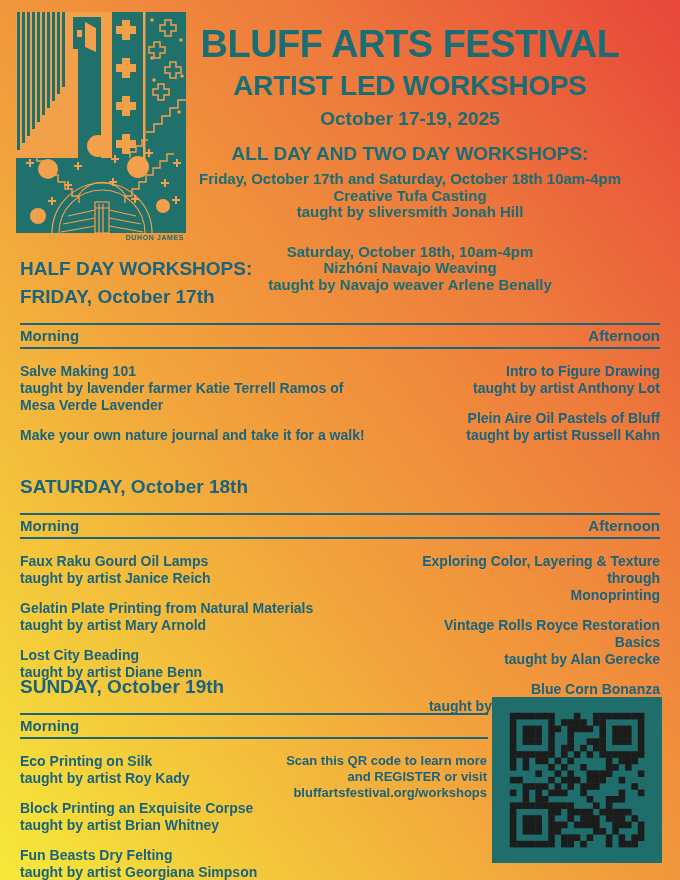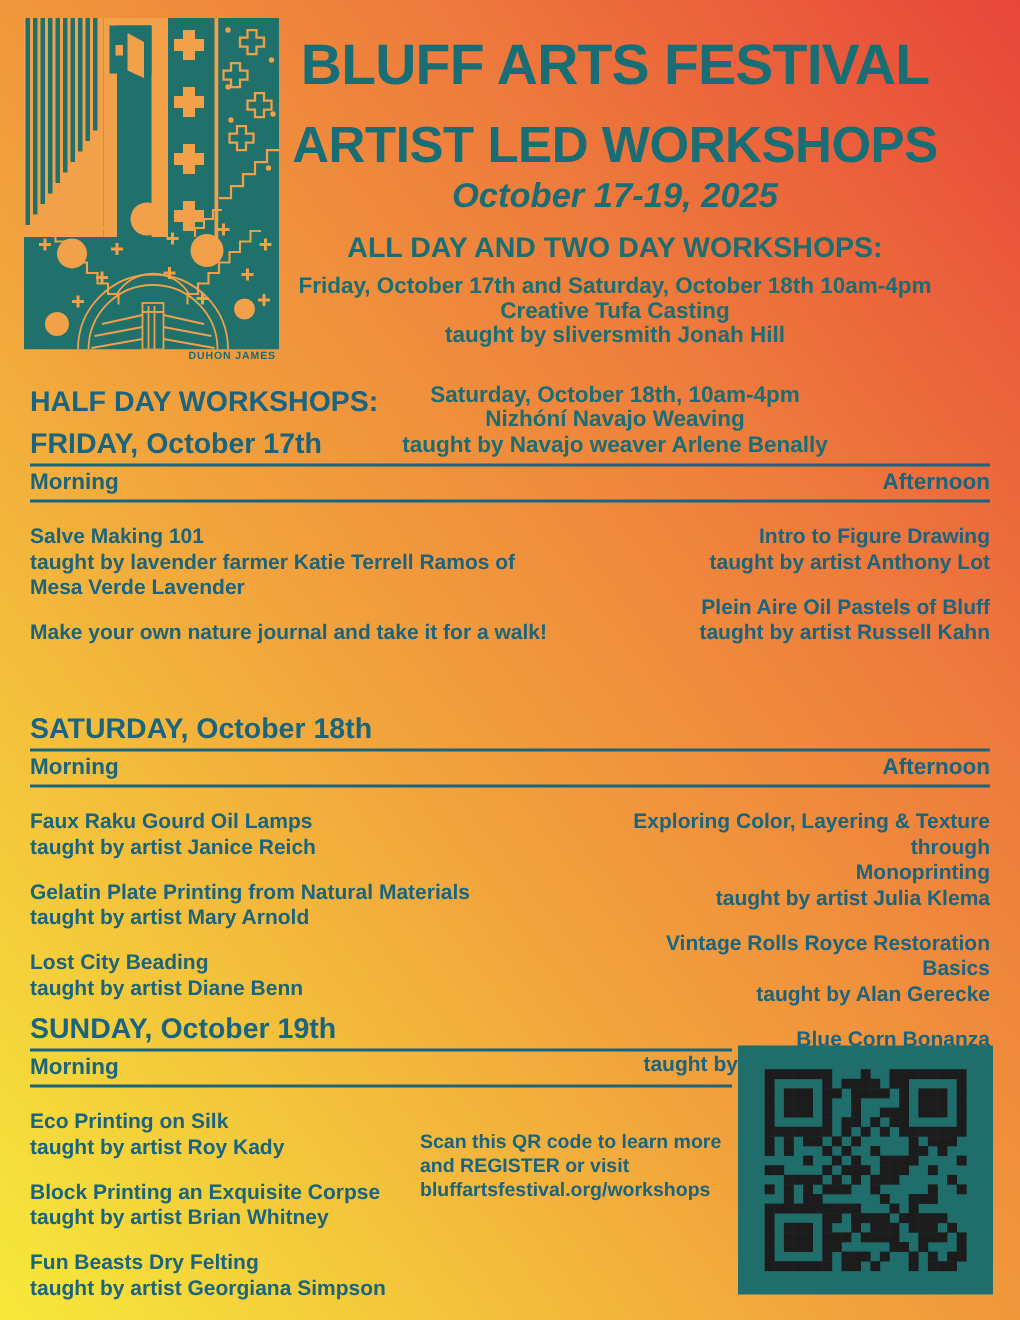--- a/index.html
+++ b/index.html
@@ -8,41 +8,41 @@
     font-family:"Liberation Sans",sans-serif;font-weight:bold;
     background:linear-gradient(to left bottom,#e8463a 0%,#ee7c3c 30%,#f2a53c 60%,#f6e93a 100%);
   }
   
   .artwork{position:absolute;left:16px;top:12px;width:170px;height:221px;display:block;}
   .signature{position:absolute;left:16px;top:234px;width:168px;text-align:right;
     font-size:7px;letter-spacing:.6px;color:#186E74;}
   
   .masthead{position:absolute;top:24px;right:20px;width:500px;text-align:center;color:#186E74;}
   .title{font-size:38px;line-height:40px;margin:0;letter-spacing:-.5px;}
-  .subtitle{font-size:34px;line-height:33px;margin-top:17px;letter-spacing:-.3px;}
-  .dates{font-size:23px;line-height:25px;margin-top:4px;font-style:italic;}
+  .subtitle{font-size:28px;line-height:33px;margin-top:5px;letter-spacing:-.3px;}
+  .dates{font-size:19px;line-height:25px;margin-top:4px;}
   .allday-heading{font-size:19px;line-height:21px;margin-top:12px;}
   .allday-item{margin-top:7px;font-size:15px;line-height:16.5px;}
   .allday-item + .allday-item{margin-top:23px;}
   
   .halfday-heading{position:absolute;left:20px;top:258px;font-size:19px;color:#19647E;}
   .day{position:absolute;left:20px;width:640px;color:#19647E;}
-  .day-header{font-size:19px;line-height:21px;padding-bottom:2px;border-bottom:2px solid #19647E;}
+  .day-header{font-size:19px;line-height:21px;padding-bottom:16px;border-bottom:2px solid #19647E;}
   .col-labels{display:flex;justify-content:space-between;font-size:15px;line-height:17px;
     padding:2px 0 3px;border-bottom:2px solid #19647E;align-items:center;}
   .cols{display:flex;justify-content:space-between;margin-top:14px;}
   .col{font-size:14px;line-height:17px;}
   .col.morning{width:372px;}
   .col.afternoon{width:258px;text-align:right;}
   .workshop{margin-bottom:13px;}
   .w-title,.w-by{white-space:pre-line;}
   .day.sunday .day-header,.day.sunday .col-labels{width:468px;}
   .day.sunday .cols{width:468px;}
   
-  .qr-note{position:absolute;left:280px;top:753px;width:207px;text-align:left;
+  .qr-note{position:absolute;left:280px;top:753px;width:207px;text-align:right;
     font-size:13px;line-height:16px;color:#19647E;white-space:pre-line;}
   .qr-wrap{position:absolute;left:492px;top:697px;width:170px;height:166px;background:#1F6E6C;}
   .qr-wrap svg{display:block;width:170px;height:166px;}
 </style>
 </head>
 <body>
 
 <div class="poster">
 
   <svg class="artwork" viewBox="0 0 170 221" aria-hidden="true">
@@ -217,21 +217,20 @@
         </div>
         <div class="workshop">
           <div class="w-title">Lost City Beading</div>
           <div class="w-by">taught by artist Diane Benn</div>
         </div>
       </div>
       <div class="col afternoon">
         <div class="workshop">
           <div class="w-title">Exploring Color, Layering &amp; Texture through
 Monoprinting</div>
-          <div class="w-by">taught by artist Julia Klema</div>
         </div>
         <div class="workshop">
           <div class="w-title">Vintage Rolls Royce Restoration Basics</div>
           <div class="w-by">taught by Alan Gerecke</div>
         </div>
         <div class="workshop">
           <div class="w-title">Blue Corn Bonanza</div>
           <div class="w-by">taught by chef Thomasena Benally</div>
         </div>
       </div>

